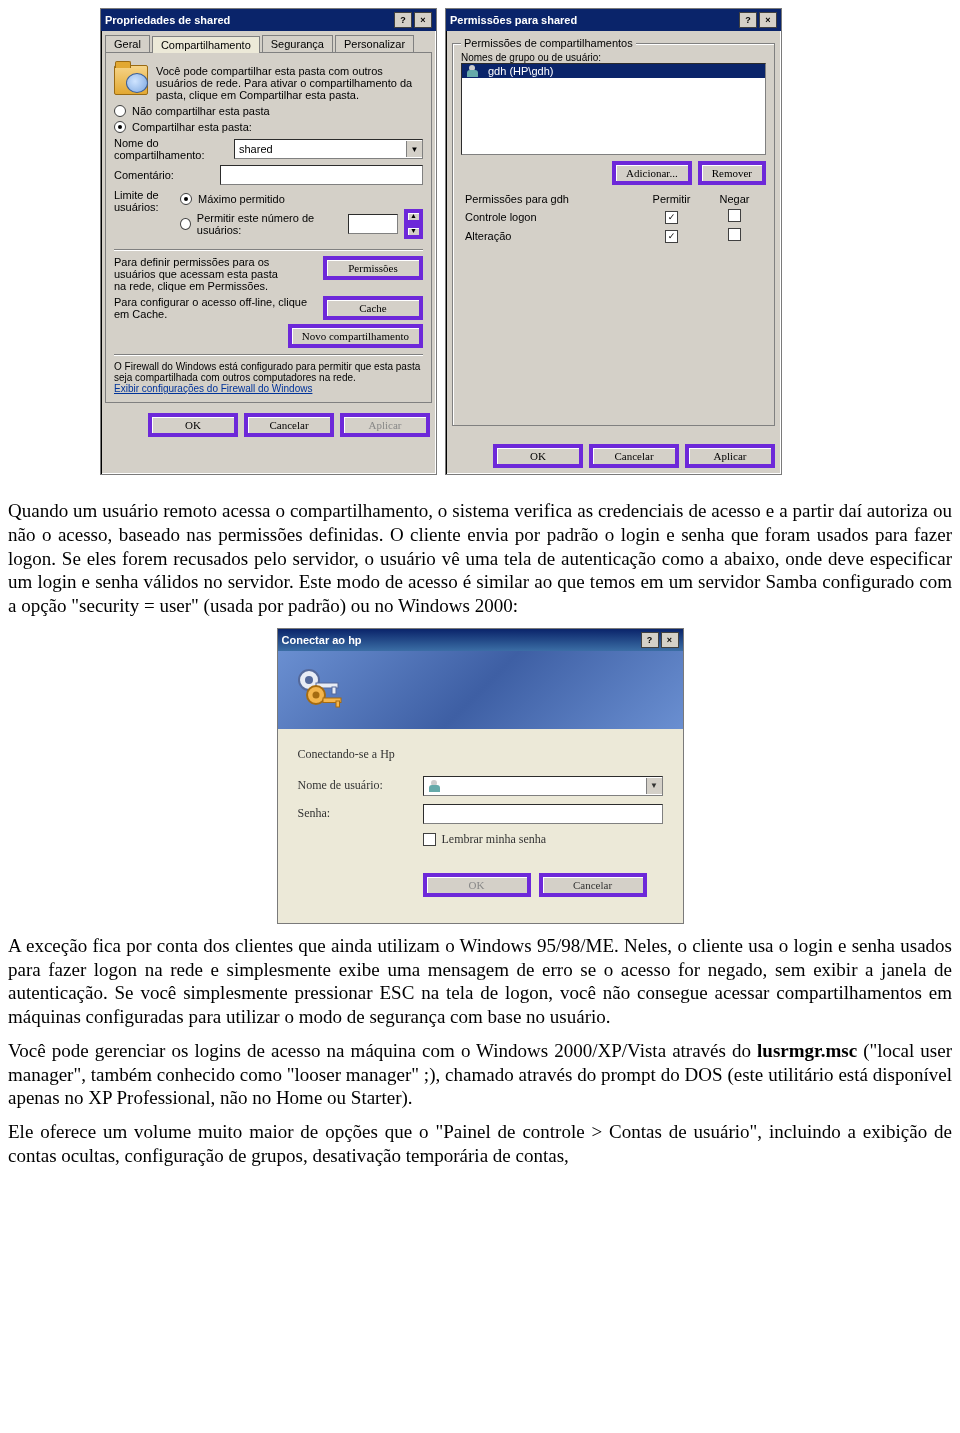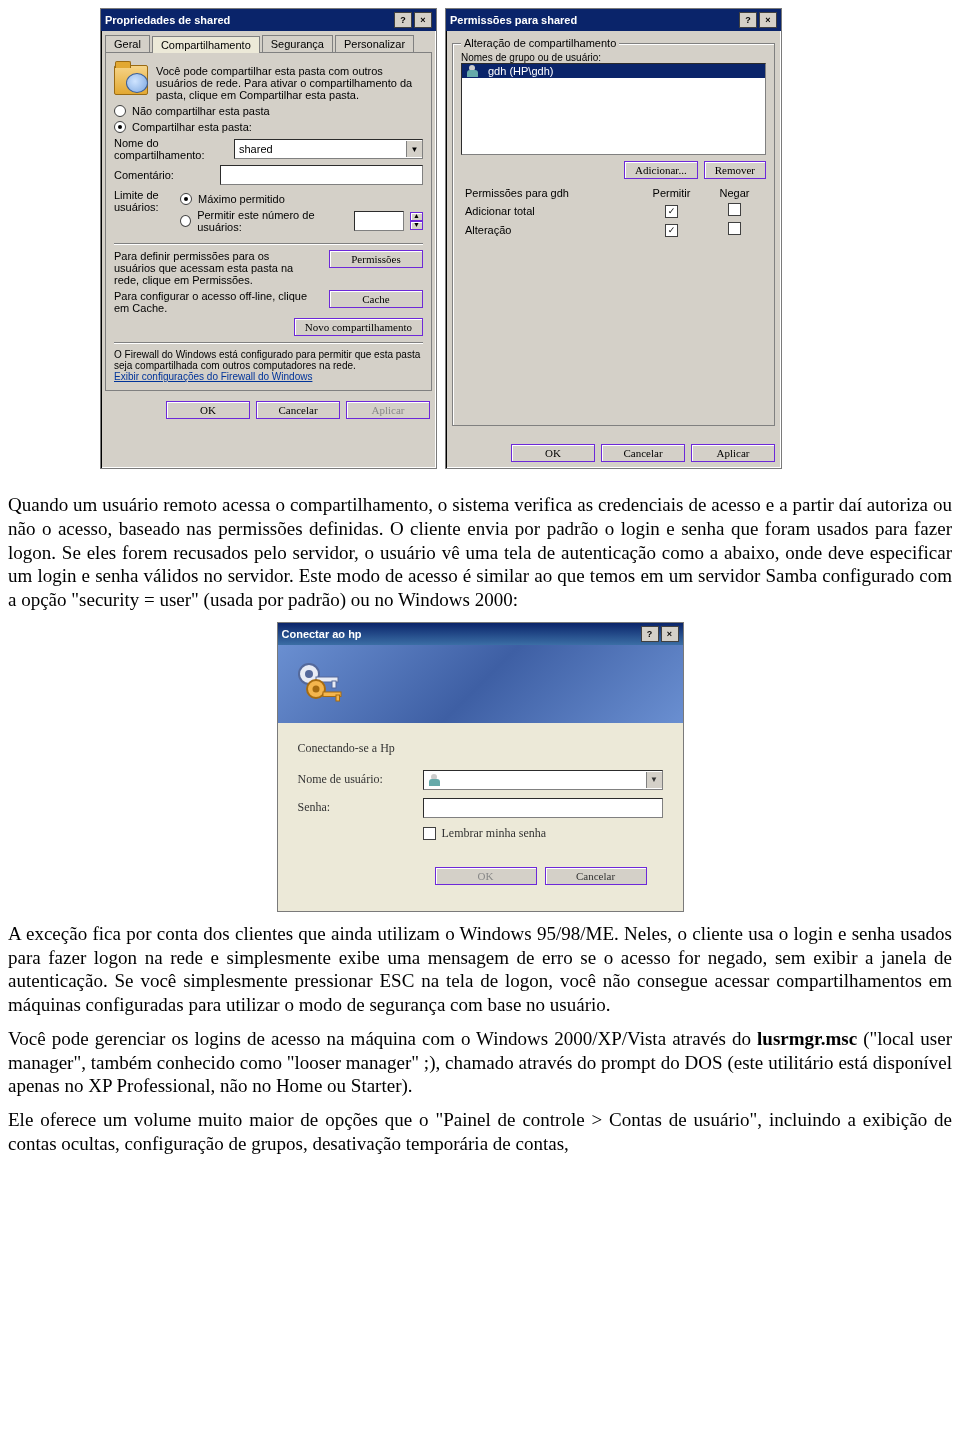--- a/index.html
+++ b/index.html
@@ -15,21 +15,21 @@
   .tab.active { background:#ece9d8; position:relative; top:1px;}
   .panel { margin:0 4px 4px 4px; border:1px solid #808080; background:#d4d0c8; padding:8px;}
   .row { display:flex; align-items:center; gap:6px; margin:4px 0;}
   .radio { width:10px; height:10px; border:1px solid #404040; border-radius:50%; background:#fff; display:inline-flex; align-items:center; justify-content:center;}
   .radio.checked::after { content:""; width:4px; height:4px; background:#000; border-radius:50%;}
   .checkbox { width:11px; height:11px; border:1px solid #404040; background:#fff; display:inline-flex; align-items:center; justify-content:center; font-size:9px; line-height:1;}
   .checkbox.checked::after { content:"✓"; }
   .textfield { background:#fff; border:1px inset #808080; height:18px; padding:0 4px; display:inline-flex; align-items:center; flex:1;}
   .dropdown { border:1px inset #808080; background:#fff; height:18px; display:inline-flex; align-items:center; justify-content:space-between; padding:0 0 0 4px;}
   .dd-arrow { width:15px; height:16px; background:#d4d0c8; border-left:1px solid #808080; display:flex; align-items:center; justify-content:center; font-size:8px;}
-  .btn { background:#d4d0c8; border:1px solid #6d28d9; box-shadow:1px 1px 0 #fff inset; padding:2px 10px; font:11px Tahoma; cursor:default; text-align:center;}
+  .btn { background:#d4d0c8; border:4px solid #6d28d9; box-shadow:1px 1px 0 #fff inset; padding:2px 10px; font:11px Tahoma; cursor:default; text-align:center;}
   .btn-row { display:flex; gap:6px; justify-content:flex-end; padding:6px;}
   .groupbox { border:1px solid #808080; box-shadow:1px 1px 0 #fff inset; padding:8px 8px 8px 8px; margin:6px 0; position:relative;}
   .groupbox-label { position:absolute; top:-7px; left:8px; background:#d4d0c8; padding:0 3px; font-size:11px;}
   .listbox { background:#fff; border:1px inset #808080; height:90px; overflow:auto;}
   .listitem { display:flex; align-items:flex-end; gap:8px; padding:1px 4px; background:#0a246a; color:#fff;}
   .folder-icon { width:32px; height:28px; background:linear-gradient(#f6d488,#e2a832); border:1px solid #9a6a12; border-radius:2px; position:relative; display:inline-block;}
   .folder-icon::before { content:""; position:absolute; top:-5px; left:0; width:14px; height:6px; background:#e2a832; border:1px solid #9a6a12; border-bottom:none; border-radius:2px 2px 0 0;}
   .hand-net { position:absolute; left:12px; top:8px; width:20px; height:18px; background:radial-gradient(circle at 40% 40%,#cfe4ff,#7ba6e0); border-radius:50%; border:1px solid #3b5f99;}
   .link { color:#003399; text-decoration:underline; cursor:default;}
   .small { font-size:10px;}
@@ -147,41 +147,41 @@
     <div class="win" style="width:335px;">
       <div class="titlebar">
         <span>Permissões para shared</span>
         <div class="tbtns">
           <div class="tbtn">?</div>
           <div class="tbtn">×</div>
         </div>
       </div>
       <div style="padding:6px;">
         <div class="groupbox" style="height:365px;">
-          <span class="groupbox-label">Alteração de compartilhamento</span>
+          <span class="groupbox-label">Permissões de compartilhamentos</span>
           <div class="small">Nomes de grupo ou de usuário:</div>
           <div class="listbox">
             <div class="listitem">
               <span class="person-icon"></span>
               <span>gdh (HP\gdh)</span>
             </div>
           </div>
           <div class="btn-row" style="padding:6px 0;">
             <span class="btn">Adicionar...</span>
             <span class="btn">Remover</span>
           </div>
           <table class="perm-table">
             <tbody>
                 <tr>
               <td>Permissões para gdh</td>
               <td class="perm-hdr" style="width:55px;">Permitir</td>
               <td class="perm-hdr" style="width:55px;">Negar</td>
             </tr>
             <tr>
-              <td>Adicionar total</td>
+              <td>Controle logon</td>
               <td class="perm-hdr"><span class="checkbox checked"></span></td>
               <td class="perm-hdr"><span class="checkbox"></span></td>
             </tr>
             <tr>
               <td>Alteração</td>
               <td class="perm-hdr"><span class="checkbox checked"></span></td>
               <td class="perm-hdr"><span class="checkbox"></span></td>
             </tr>
           </tbody>
             </table>

